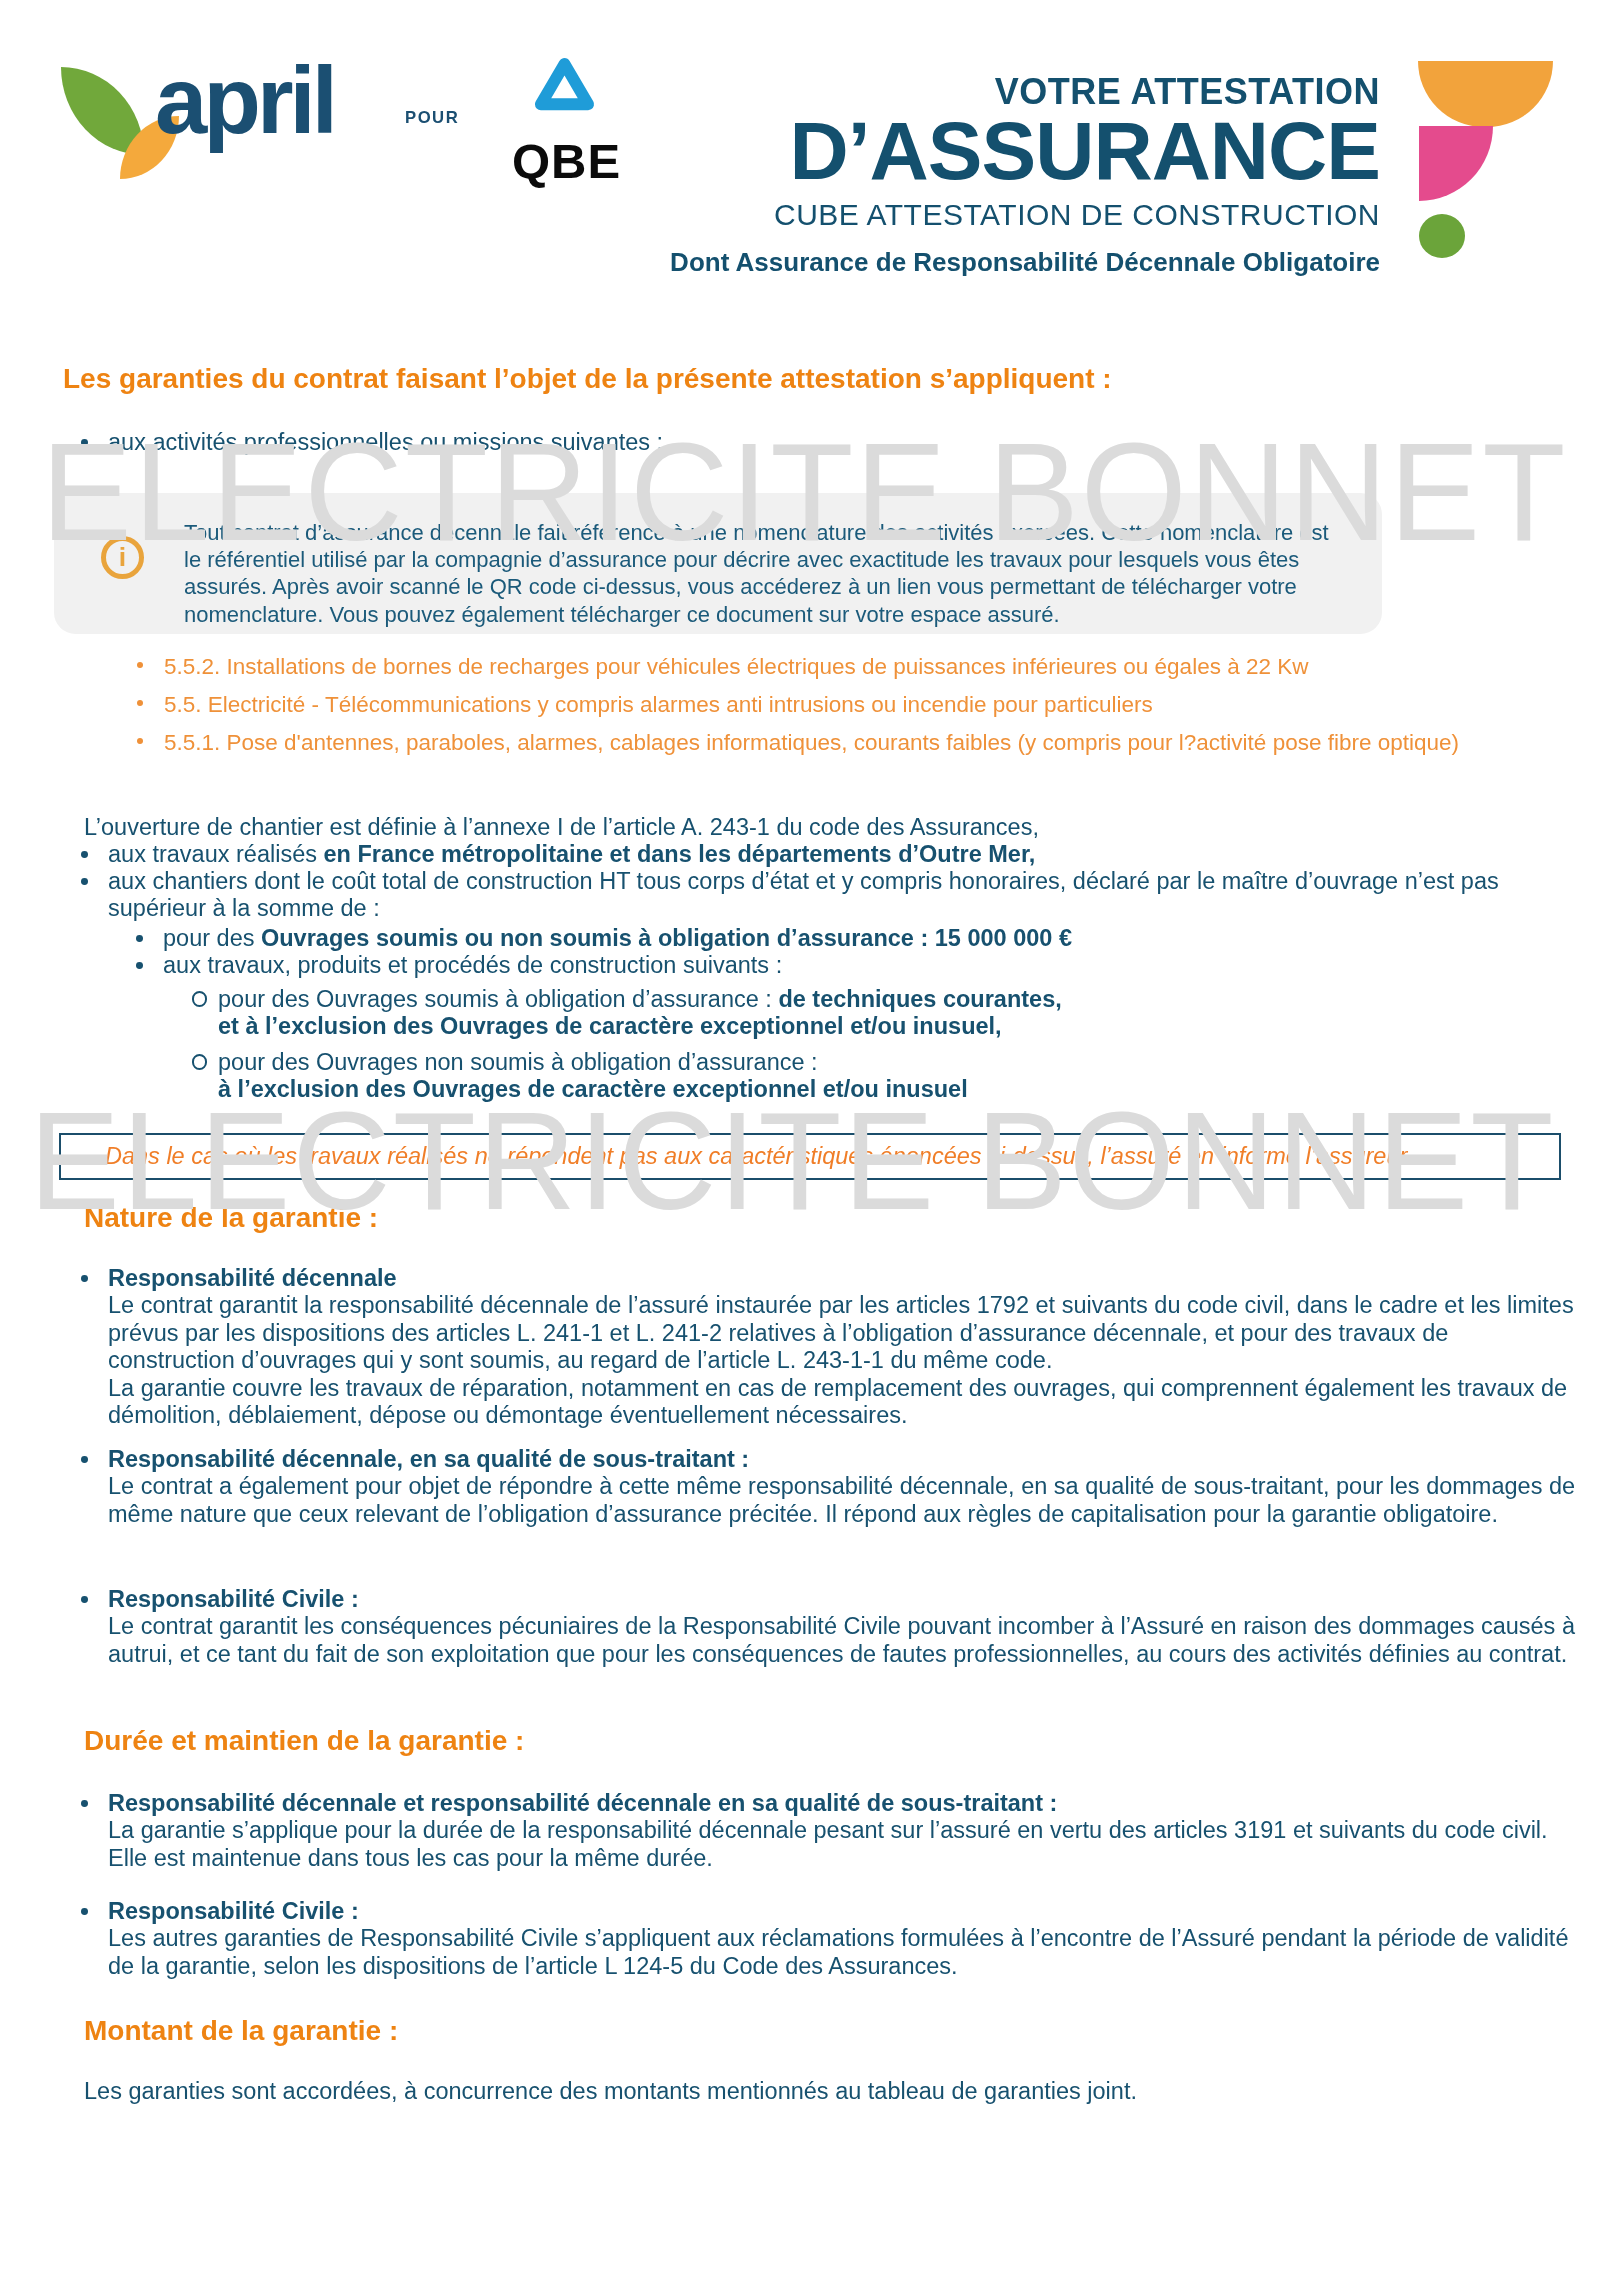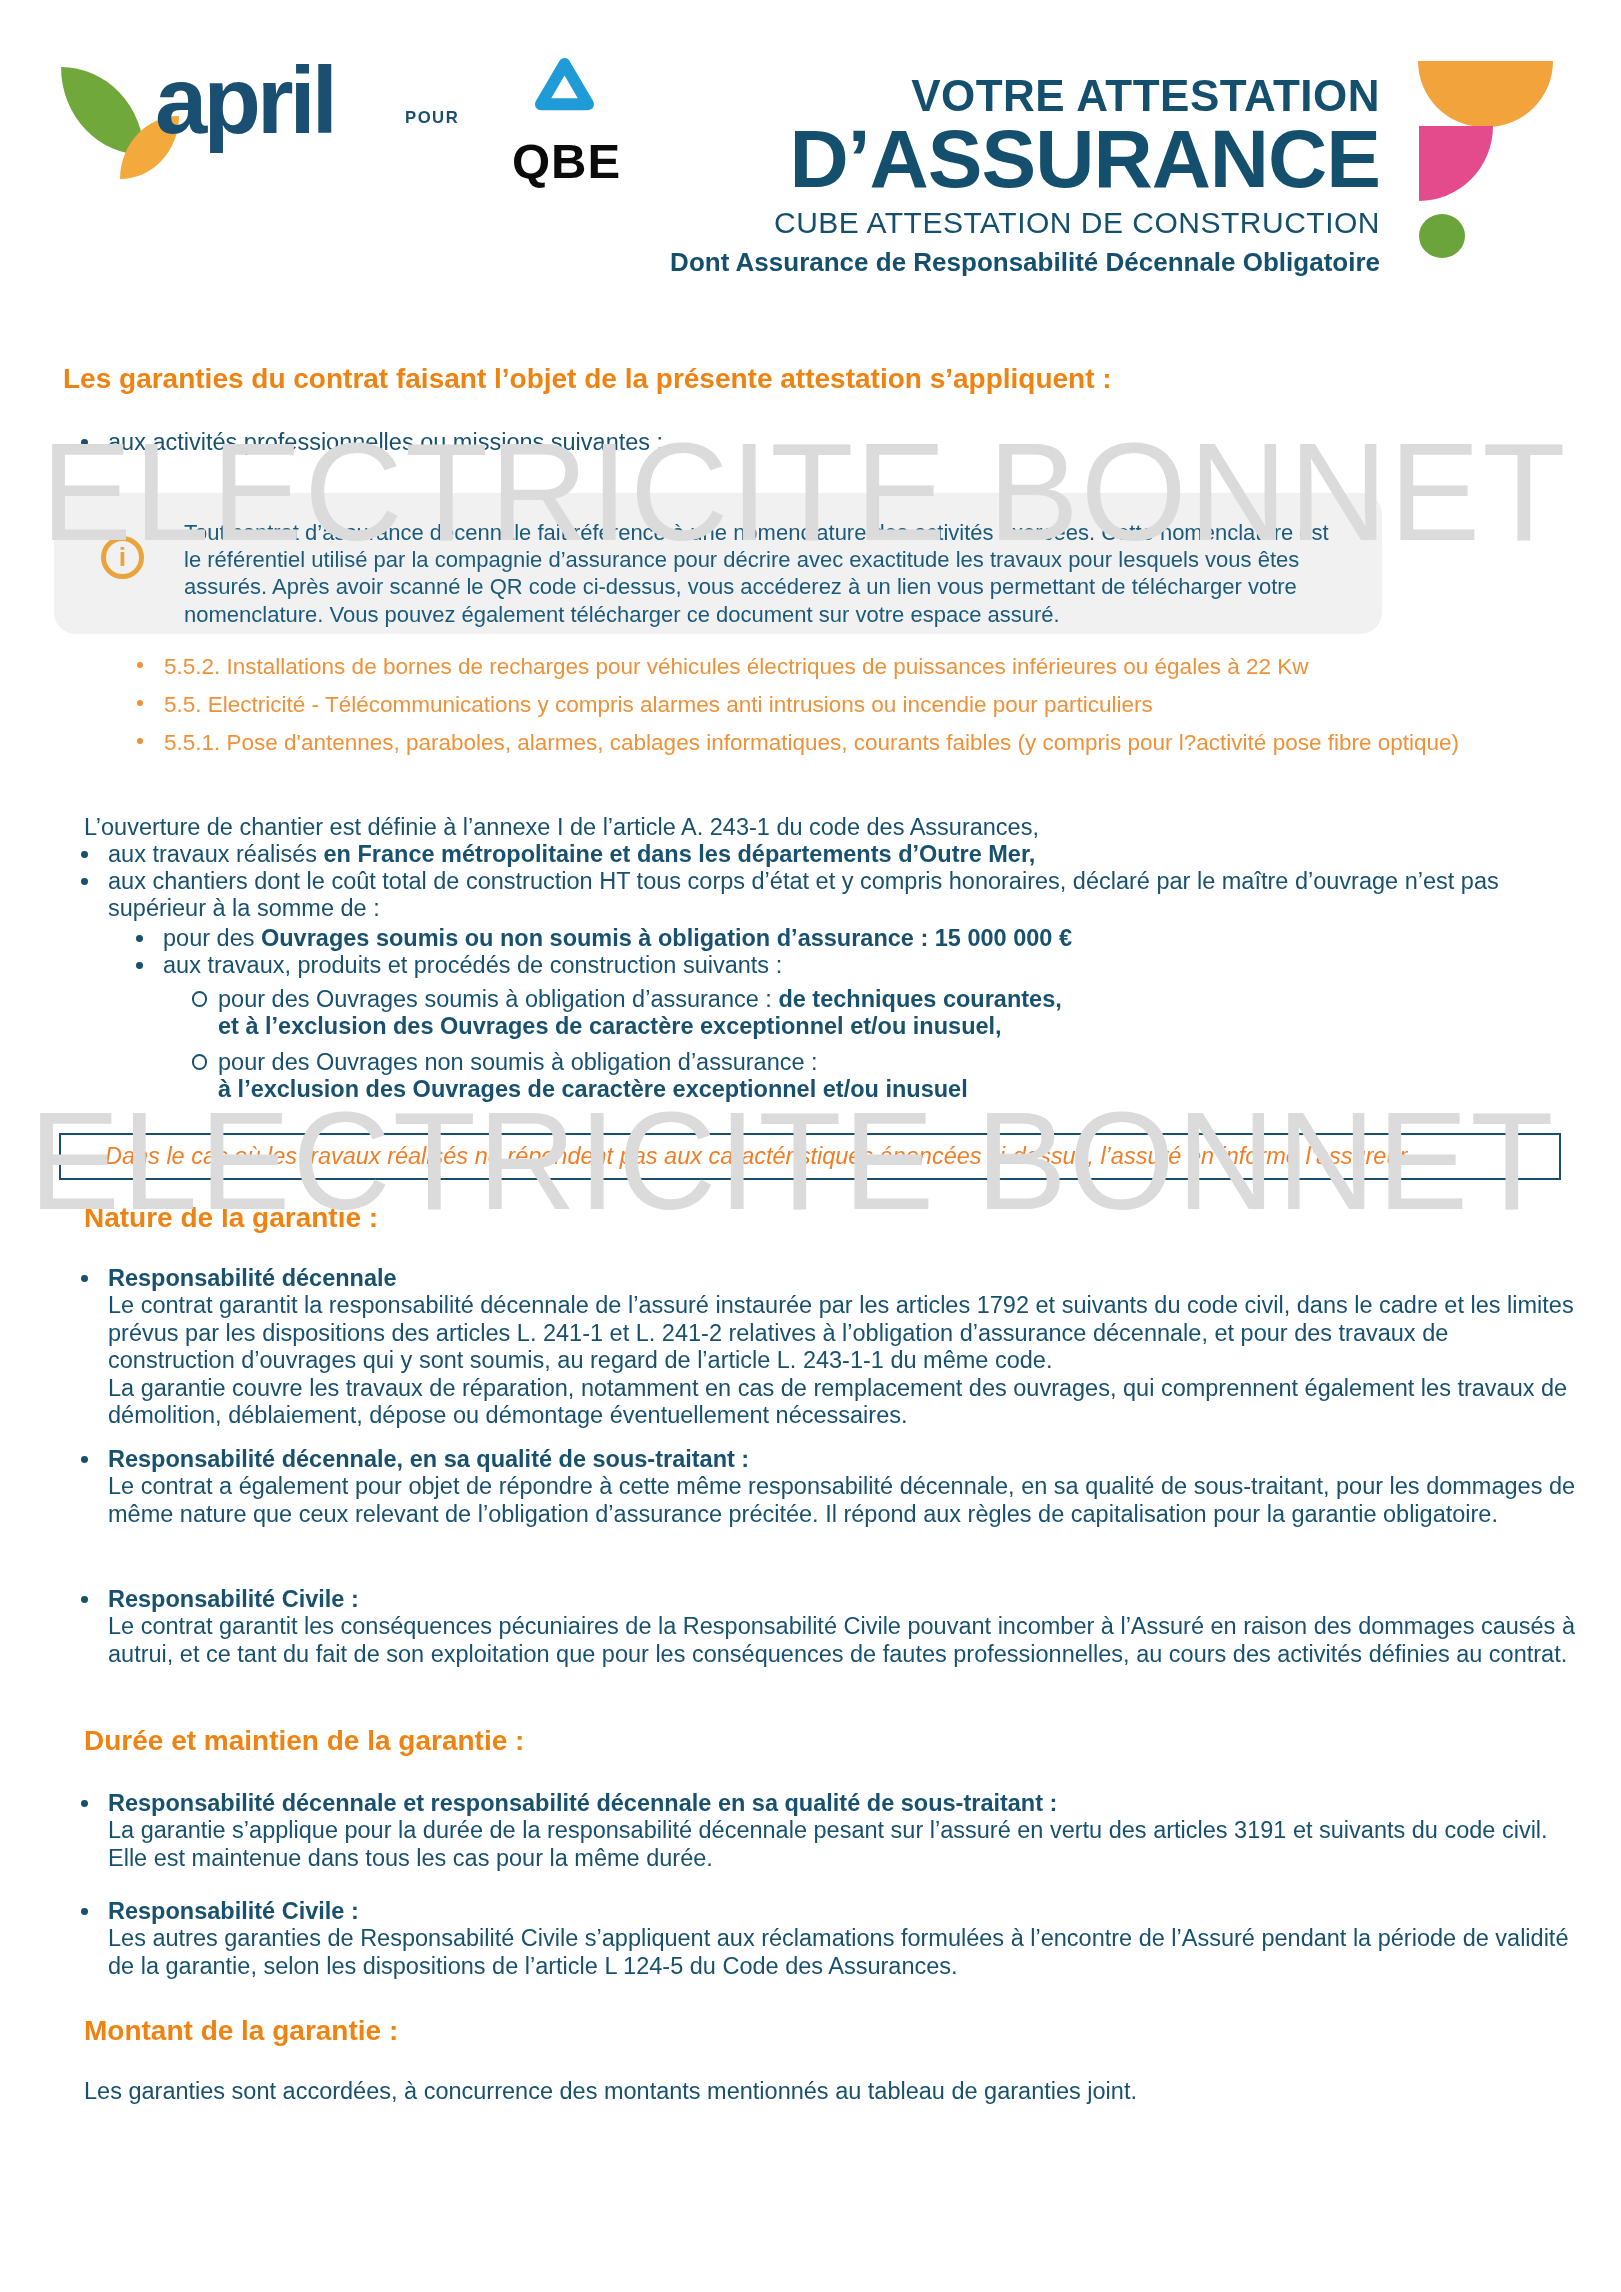--- a/index.html
+++ b/index.html
@@ -15,21 +15,21 @@
     background:#F4A93C; border-radius:100% 0 100% 0; }
   .april-word { position:absolute; left:155px; top:47px; font-size:94px; font-weight:700;
     letter-spacing:-3.9px; color:#1B4F72; }
   .pour { position:absolute; left:405px; top:108px; font-size:16.7px; font-weight:700;
     letter-spacing:1.5px; color:#1B4F72; }
   .qbe-icon { position:absolute; left:532px; top:55px; }
   .qbe-word { position:absolute; left:512px; top:133px; font-size:49px; font-weight:700;
     color:#0b0b0b; letter-spacing:1px; }
 
   .title-block { position:absolute; right:241px; top:73px; text-align:right; color:#14506E; }
-  .t1 { font-size:44px; font-weight:700; letter-spacing:0.5px; line-height:1.05; }
+  .t1 { font-size:36px; font-weight:700; letter-spacing:0.5px; line-height:1.05; }
   .t2 { font-size:82px; font-weight:700; letter-spacing:-1px; line-height:0.98; }
   .t3 { font-size:30px; font-weight:400; letter-spacing:0.5px; margin-top:6.9px; }
   .subtitle { position:absolute; right:241px; top:247px; font-size:26px; font-weight:700; color:#14506E; }
 
   .shape-half-orange { position:absolute; left:1418px; top:61px; width:135px; height:66px;
     background:#F2A33C; border-radius:0 0 137px 137px; }
   .shape-quarter-pink { position:absolute; left:1419px; top:126px; width:74px; height:75px;
     background:#E44B8D; border-radius:0 0 100% 0; }
   .shape-dot-green { position:absolute; left:1419px; top:214px; width:46px; height:44px;
     background:#6BA43A; border-radius:50%; }

